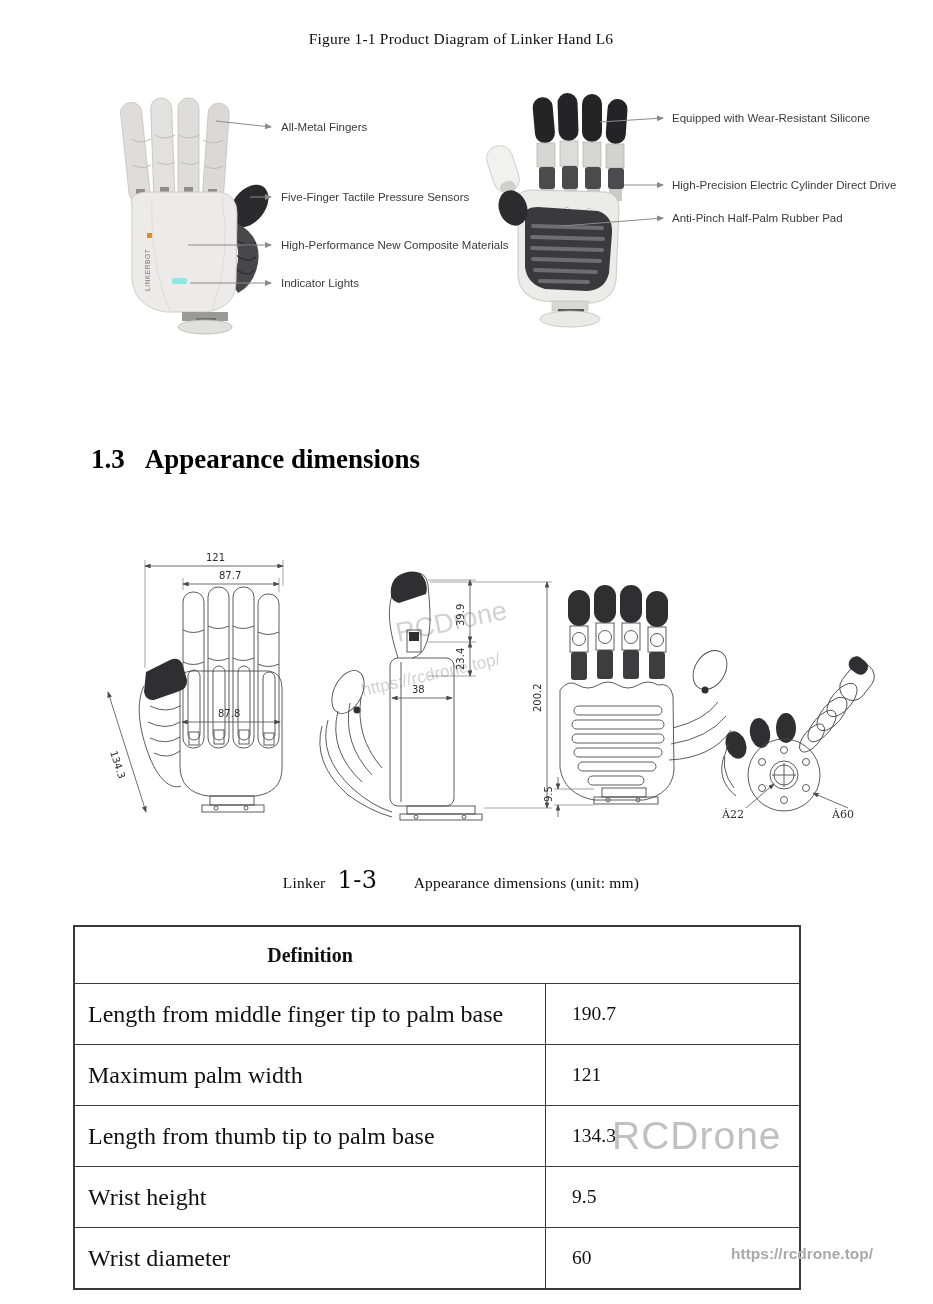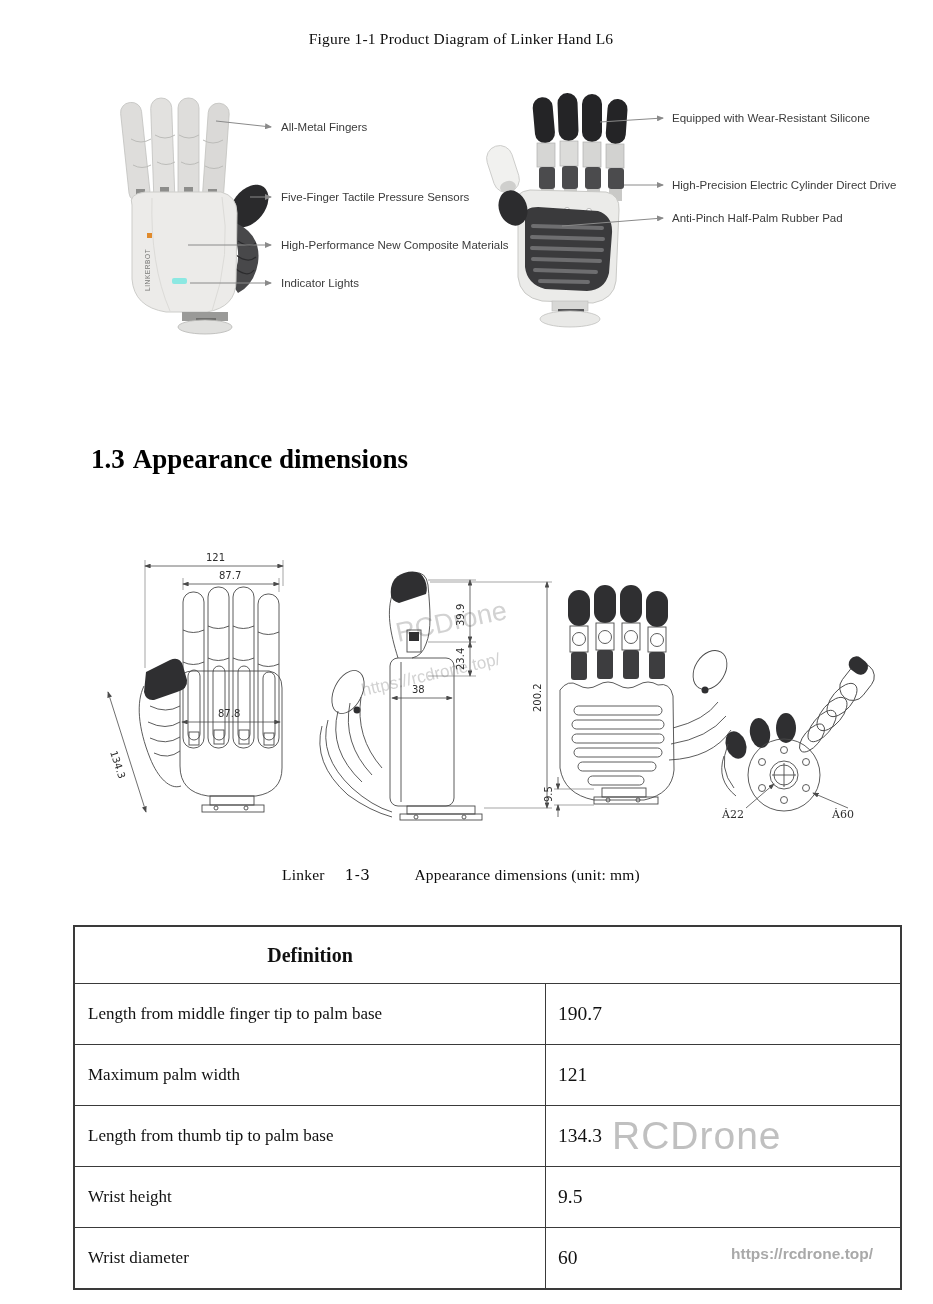--- a/index.html
+++ b/index.html
@@ -8,46 +8,46 @@
     background:#ffffff;overflow:hidden;
     font-family:"Liberation Serif", serif;color:#111;
   }
   .caption{
     position:absolute;left:0;width:922px;text-align:center;
     font-size:15.5px;color:#0c0c0c;letter-spacing:.2px;
   }
   #caption-fig1{top:30px;}
   #caption-fig2{top:367px;}
   #caption-fig3{top:866px;}
-  #caption-fig3 .fig-num{font-family:"DejaVu Serif", serif;font-size:15px;letter-spacing:.5px;margin:0 16px;}
+  #caption-fig3 .fig-num{font-family:"DejaVu Serif", serif;font-size:24px;letter-spacing:.5px;margin:0 8px;}
   #caption-fig3 .fig-text{margin-left:24px;}
   #section-heading{
     position:absolute;left:91px;top:444px;
     font-size:27px;font-weight:bold;color:#000;
   }
-  #section-heading .h-num{margin-right:8px;}
+  #section-heading .h-num{margin-right:20px;}
   svg text{font-family:"Liberation Sans", sans-serif;}
   .callout-label{font-size:11.5px;fill:#3b3b3b;}
   .dim-text{font-size:10px;fill:#2e2e2e;font-family:"DejaVu Sans", sans-serif;}
   .dia-text{font-size:11px;fill:#2e2e2e;font-family:"DejaVu Serif", serif;}
   .wm-draw{fill:#c7c7c7;opacity:.8;}
   .outline{fill:none;stroke:#4a4a4a;stroke-width:.9;}
   .dimline{stroke:#4a4a4a;stroke-width:.8;fill:none;}
   .extline{stroke:#6a6a6a;stroke-width:.6;fill:none;}
   .dim-table{
-    position:absolute;left:73px;top:925px;width:829px;
+    position:absolute;left:73px;top:925px;width:728px;
     border:2px solid #3a3a3a;background:#fff;box-sizing:border-box;
   }
   .t-row{display:grid;grid-template-columns:470px 1fr;}
   .t-row + .t-row{border-top:1.6px solid #3a3a3a;}
   .t-cell{display:flex;align-items:center;min-height:60px;box-sizing:border-box;}
   .t-cell + .t-cell{border-left:1.6px solid #3a3a3a;}
   .t-head .t-cell{justify-content:center;min-height:56px;font-weight:bold;font-size:20px;}
-  .t-def{padding-left:13px;font-size:17px;font-family:Liberation Serif, serif;}
-  .t-val{padding-left:12px;font-size:19.5px;}
+  .t-def{padding-left:13px;font-size:24px;font-family:Liberation Serif, serif;}
+  .t-val{padding-left:26px;font-size:19.5px;}
   #wm-brand{
     position:absolute;left:612px;top:1114px;z-index:3;
     font-family:"Liberation Sans", sans-serif;font-size:39px;color:#c0c0c0;letter-spacing:1px;
   }
   #wm-url{
     position:absolute;left:731px;top:1245px;z-index:3;
     font-family:"Liberation Sans", sans-serif;font-size:15.5px;font-weight:bold;color:#a9a9a9;
   }
 </style>
 </head>

